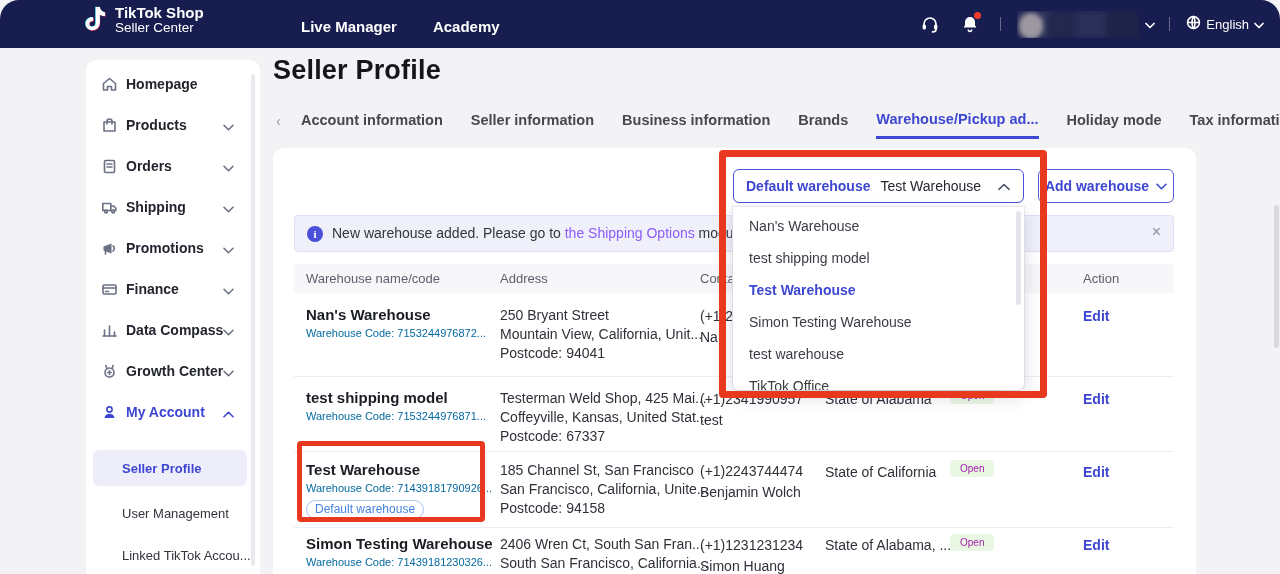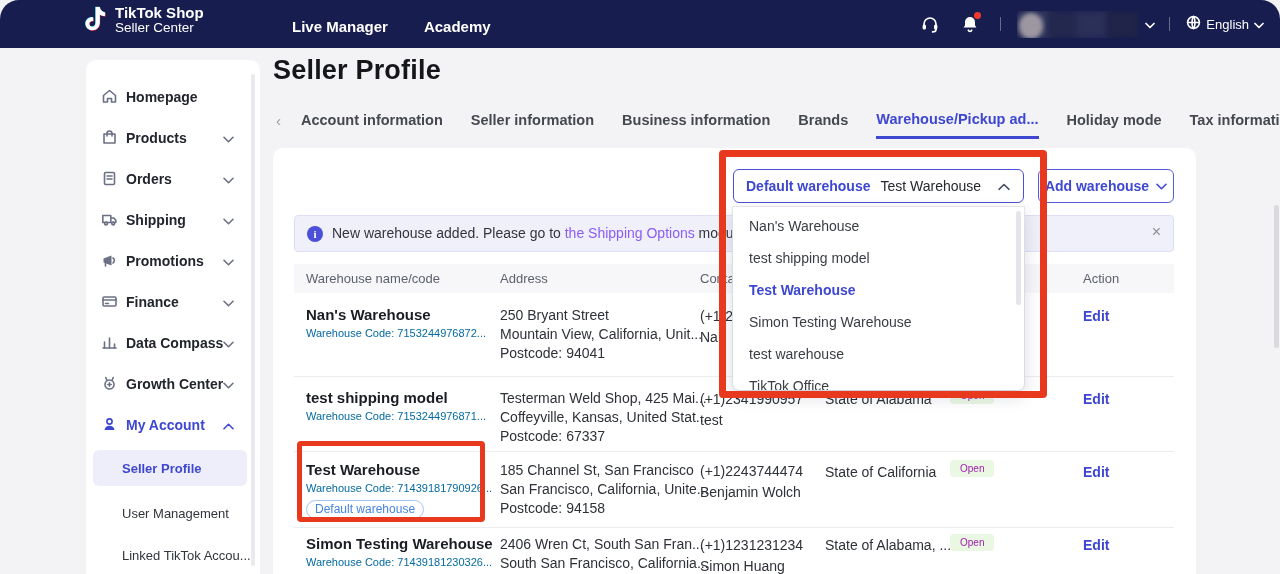--- a/index.html
+++ b/index.html
@@ -7,38 +7,38 @@
   body { font-family:"Liberation Sans", sans-serif; background:#f3f3f6; overflow:hidden; }
   #stage { position:relative; width:1280px; height:574px; background:#f3f3f6; overflow:hidden;border-radius:19px; }
 
   
   .topbar { position:absolute; left:0; top:0; width:1280px; height:48px; background:#181d4f; display:flex; align-items:center; }
   .logo-wrap { position:absolute; left:84px; top:5px; display:flex; align-items:center; gap:7px; }
   .logo-note svg { display:block; }
   .logo-text { color:#fff; line-height:1.05; }
   .logo-line1 { font-size:15px; font-weight:bold; }
   .logo-line2 { font-size:13.5px; font-weight:400; }
-  .top-nav { position:absolute; left:292px; top:0; height:52px; display:flex; align-items:center; gap:36px; }
+  .top-nav { position:absolute; left:301px; top:0; height:52px; display:flex; align-items:center; gap:36px; }
   .top-nav-item { color:#fff; font-size:15px; font-weight:600; cursor:pointer; }
   .top-right { position:absolute; right:0; top:0; height:48px; display:flex; align-items:center; }
   .tb-icon { width:20px; height:20px; position:relative; margin-right:20px; cursor:pointer; }
   .tb-icon svg { display:block; }
   .bell-dot { position:absolute; right:-1px; top:-2px; width:7px; height:7px; border-radius:50%; background:#f23a2b; }
   .tb-divider { width:1px; height:14px; background:rgba(255,255,255,.35); margin-right:16px; }
   .account-chip { display:flex; align-items:center; margin-right:14px; cursor:pointer; }
   .account-blur { position:relative; width:122px; height:27px; overflow:hidden; border-radius:3px; margin-right:6px; }
   .account-blur .blk { position:absolute; top:0; height:27px; filter:blur(3px); }
   .avatar-blob { position:absolute; left:2px; top:2px; width:24px; height:26px; border-radius:50%; background:#9d97a2; filter:blur(2px); }
   .chev { display:inline-block; }
   .lang-chip { display:flex; align-items:center; gap:5px; margin-right:16px; color:#fff; font-size:13px; cursor:pointer; }
 
   
   .sidebar { position:absolute; left:86px; top:60px; width:174px; height:514px; background:#fff; border-radius:10px 10px 0 0; }
   .sb-scroll { position:absolute; right:5px; top:14px; width:4px; height:492px; background:#e9e9ee; border-radius:2px; cursor:pointer; }
-  .sb-item { position:absolute; left:0; width:174px; height:41px; display:flex; align-items:center; cursor:pointer; }
+  .sb-item { position:absolute; left:0; width:174px; height:41px; display:flex; cursor:pointer; }
   .sb-item .sb-ic { width:17px; height:17px; margin-left:15px; display:flex; align-items:center; justify-content:center; }
   .sb-item .sb-lab { margin-left:8px; font-size:14px; font-weight:600; color:#23252e; }
   .sb-item .sb-chev { position:absolute; right:26px; }
   .sb-item.active .sb-lab { color:#3d47d1; }
   .sb-sub { position:absolute; left:0; width:174px; font-size:13px; color:#33353d; cursor:pointer; display:flex; align-items:center; }
   .sb-sub-sel { position:absolute; left:7px; width:154px; height:36px; background:#eeeefb; border-radius:6px; display:flex; align-items:center; cursor:pointer; }
   .sb-sub-sel span { margin-left:29px; color:#3d47d1; font-weight:600; font-size:13px; }
   .sb-sub span { margin-left:36px; }
 
   

